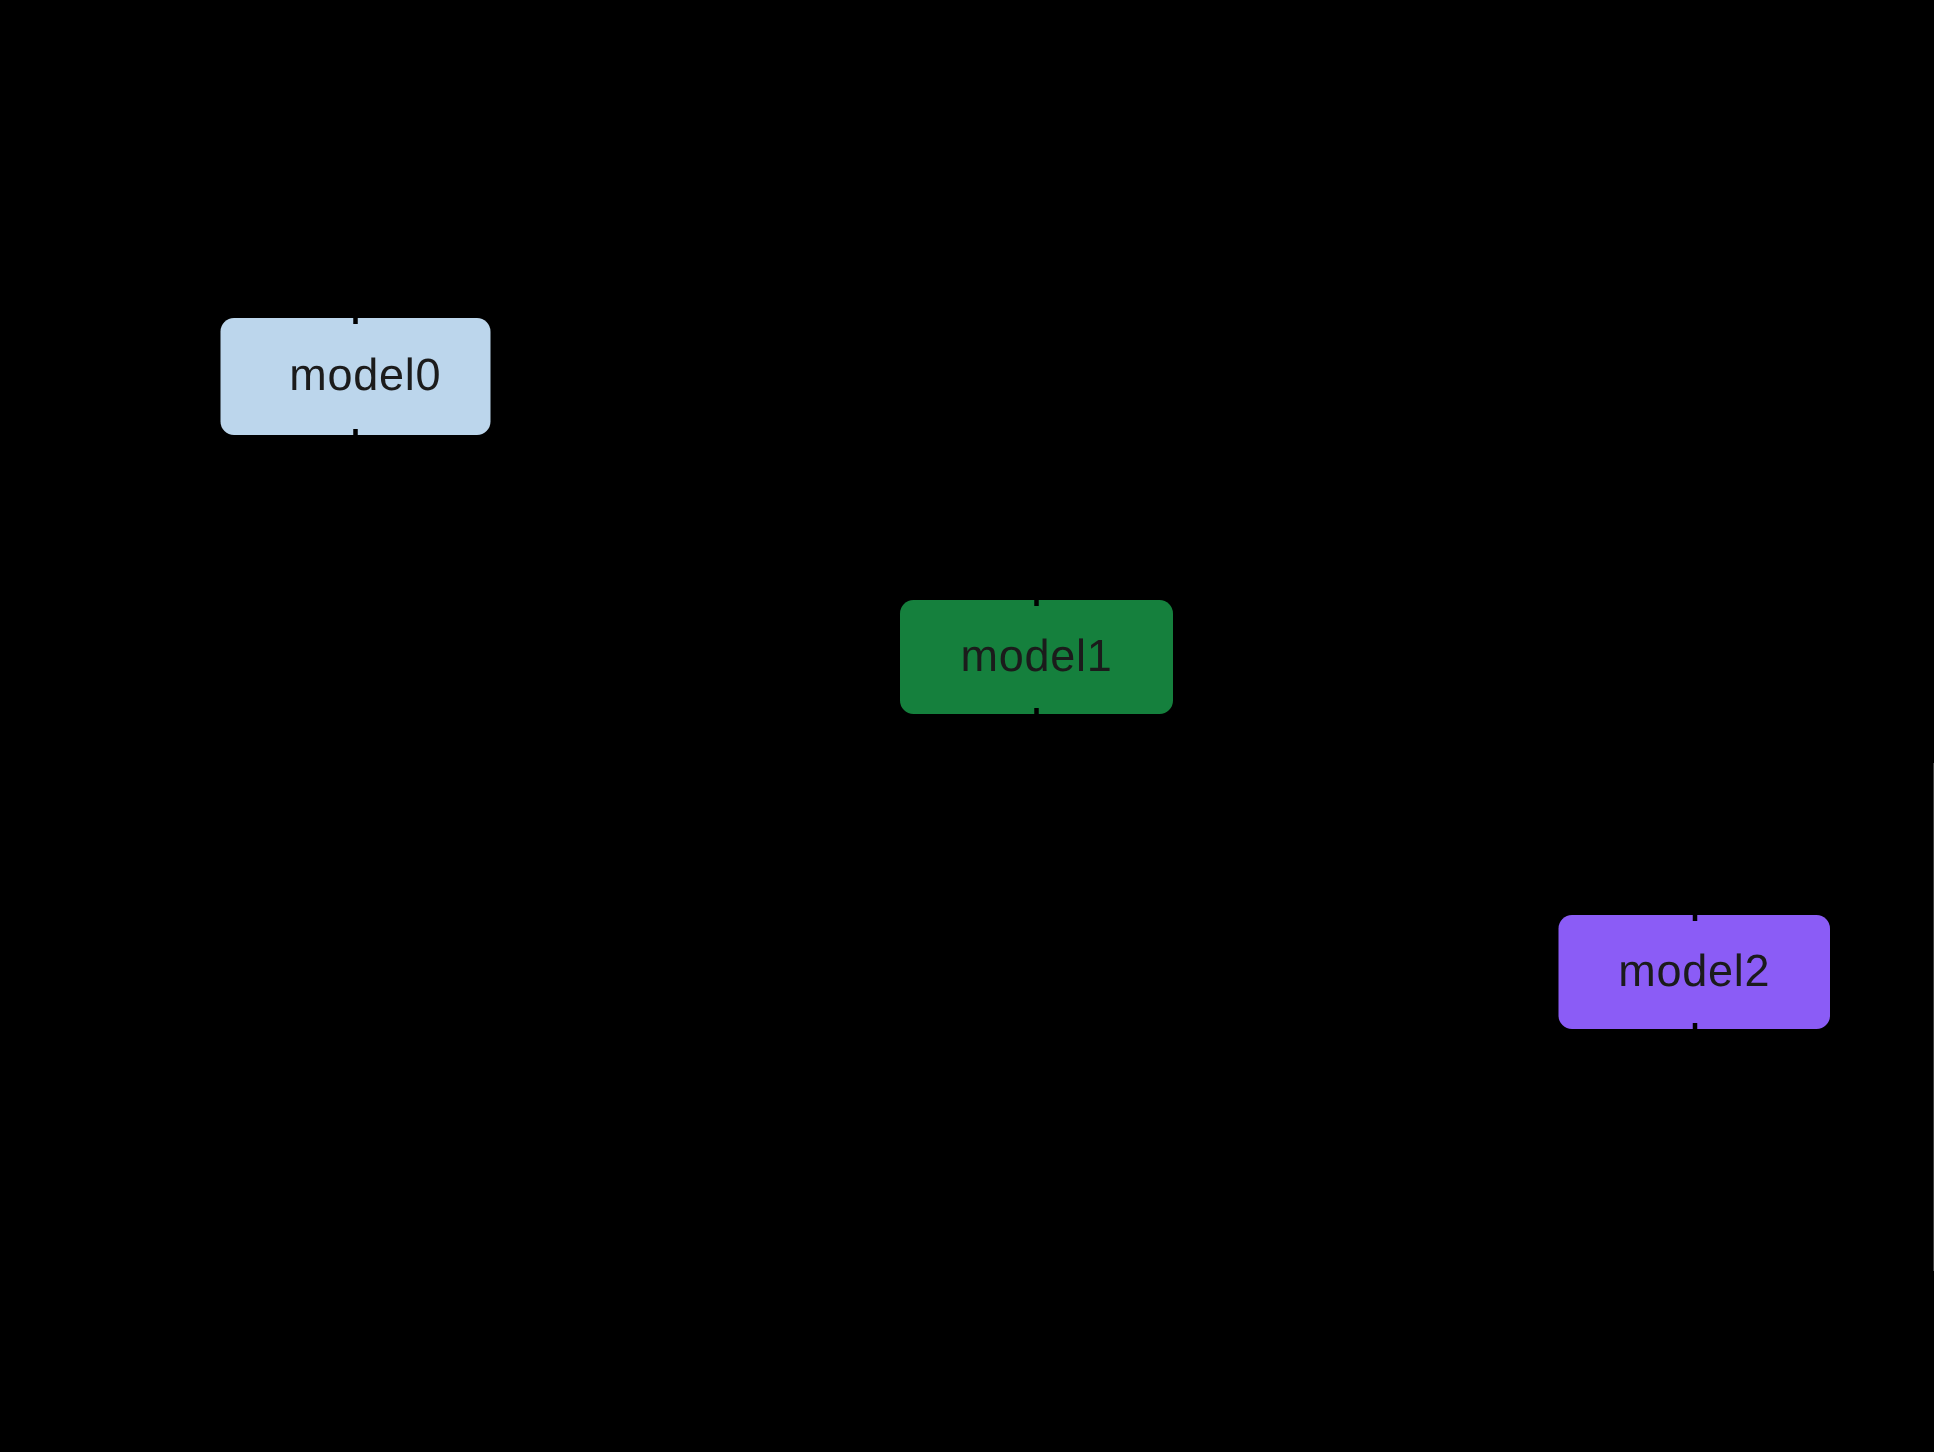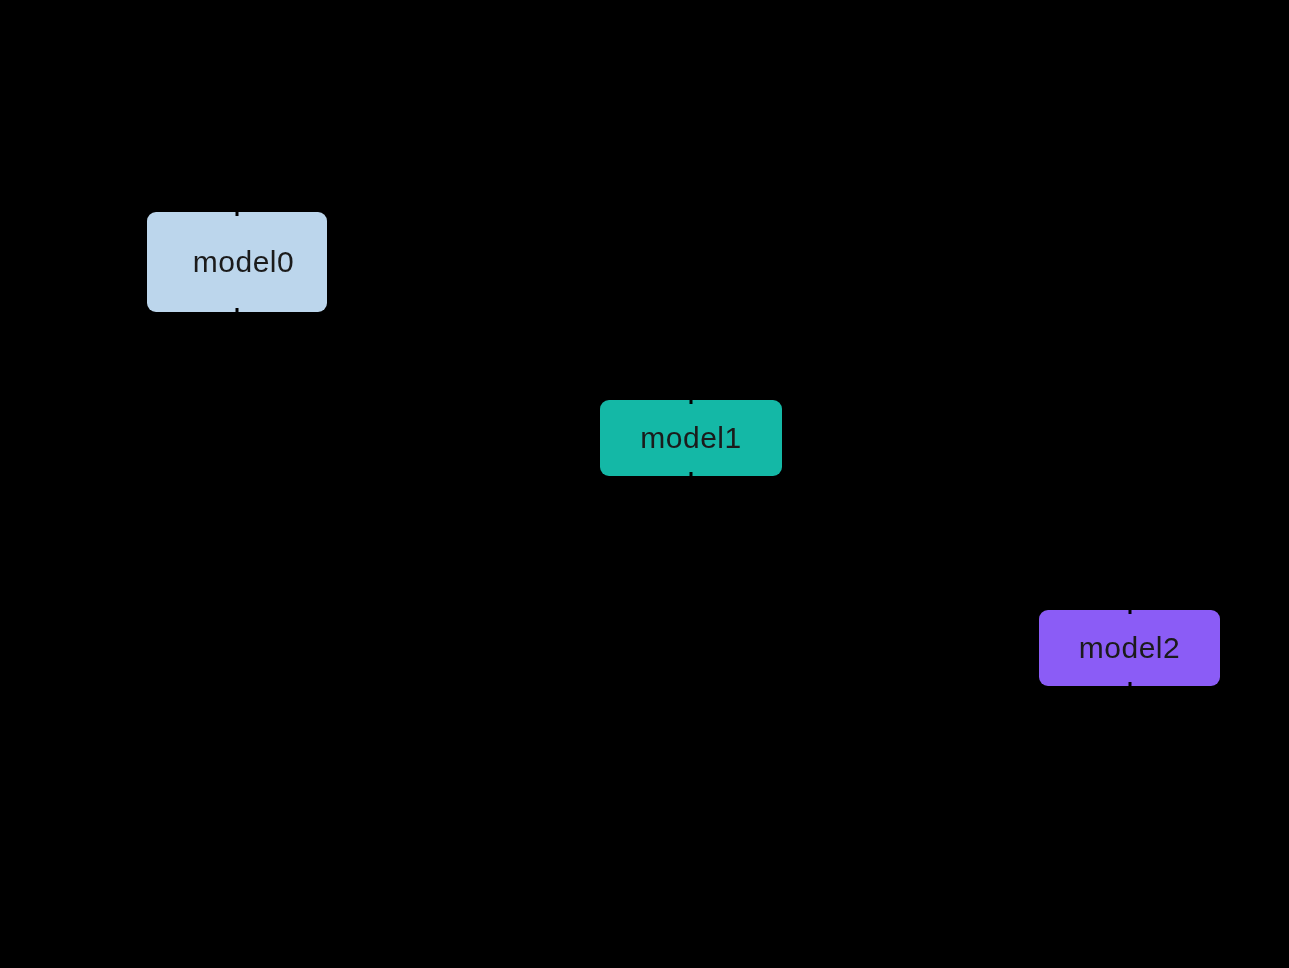--- a/index.html
+++ b/index.html
@@ -40,36 +40,36 @@
     left: 50%;
     transform: translateX(-50%);
     width: 3px;
     height: 6px;
     background: #000000;
   }
   .edge-stub.top    { top: -2px; }
   .edge-stub.bottom { bottom: -2px; }
 
   
-  .node-model0 { left: 147px;  top: 212px; width: 180px; height: 100px; padding-left: 13px; }
+  .node-model0 { left: 147px;  top: 212px; width: 180px; height: 78px; padding-left: 13px; }
   .node-model1 { left: 600px;  top: 400px; width: 182px; height: 76px; }
   .node-model2 { left: 1039px; top: 610px; width: 181px; height: 76px; }
 </style>
 </head>
 <body>
 
 <div class="canvas" style="background: rgb(0, 0, 0);">
 
   <div class="node node-model0" style="background: rgb(188, 214, 236);">
     <span class="edge-stub top"></span>
     <span class="node-label">model0</span>
     <span class="edge-stub bottom"></span>
   </div>
 
-  <div class="node node-model1" style="background: #14b8a6; text-align: right;">
+  <div class="node node-model1" style="background: #15803d; text-align: right;">
     <span class="edge-stub top"></span>
     <span class="node-label">model1</span>
     <span class="edge-stub bottom"></span>
   </div>
 
   <div class="node node-model2" style="background: #8b5cf6;">
     <span class="edge-stub top"></span>
     <span class="node-label">model2</span>
     <span class="edge-stub bottom"></span>
   </div>

